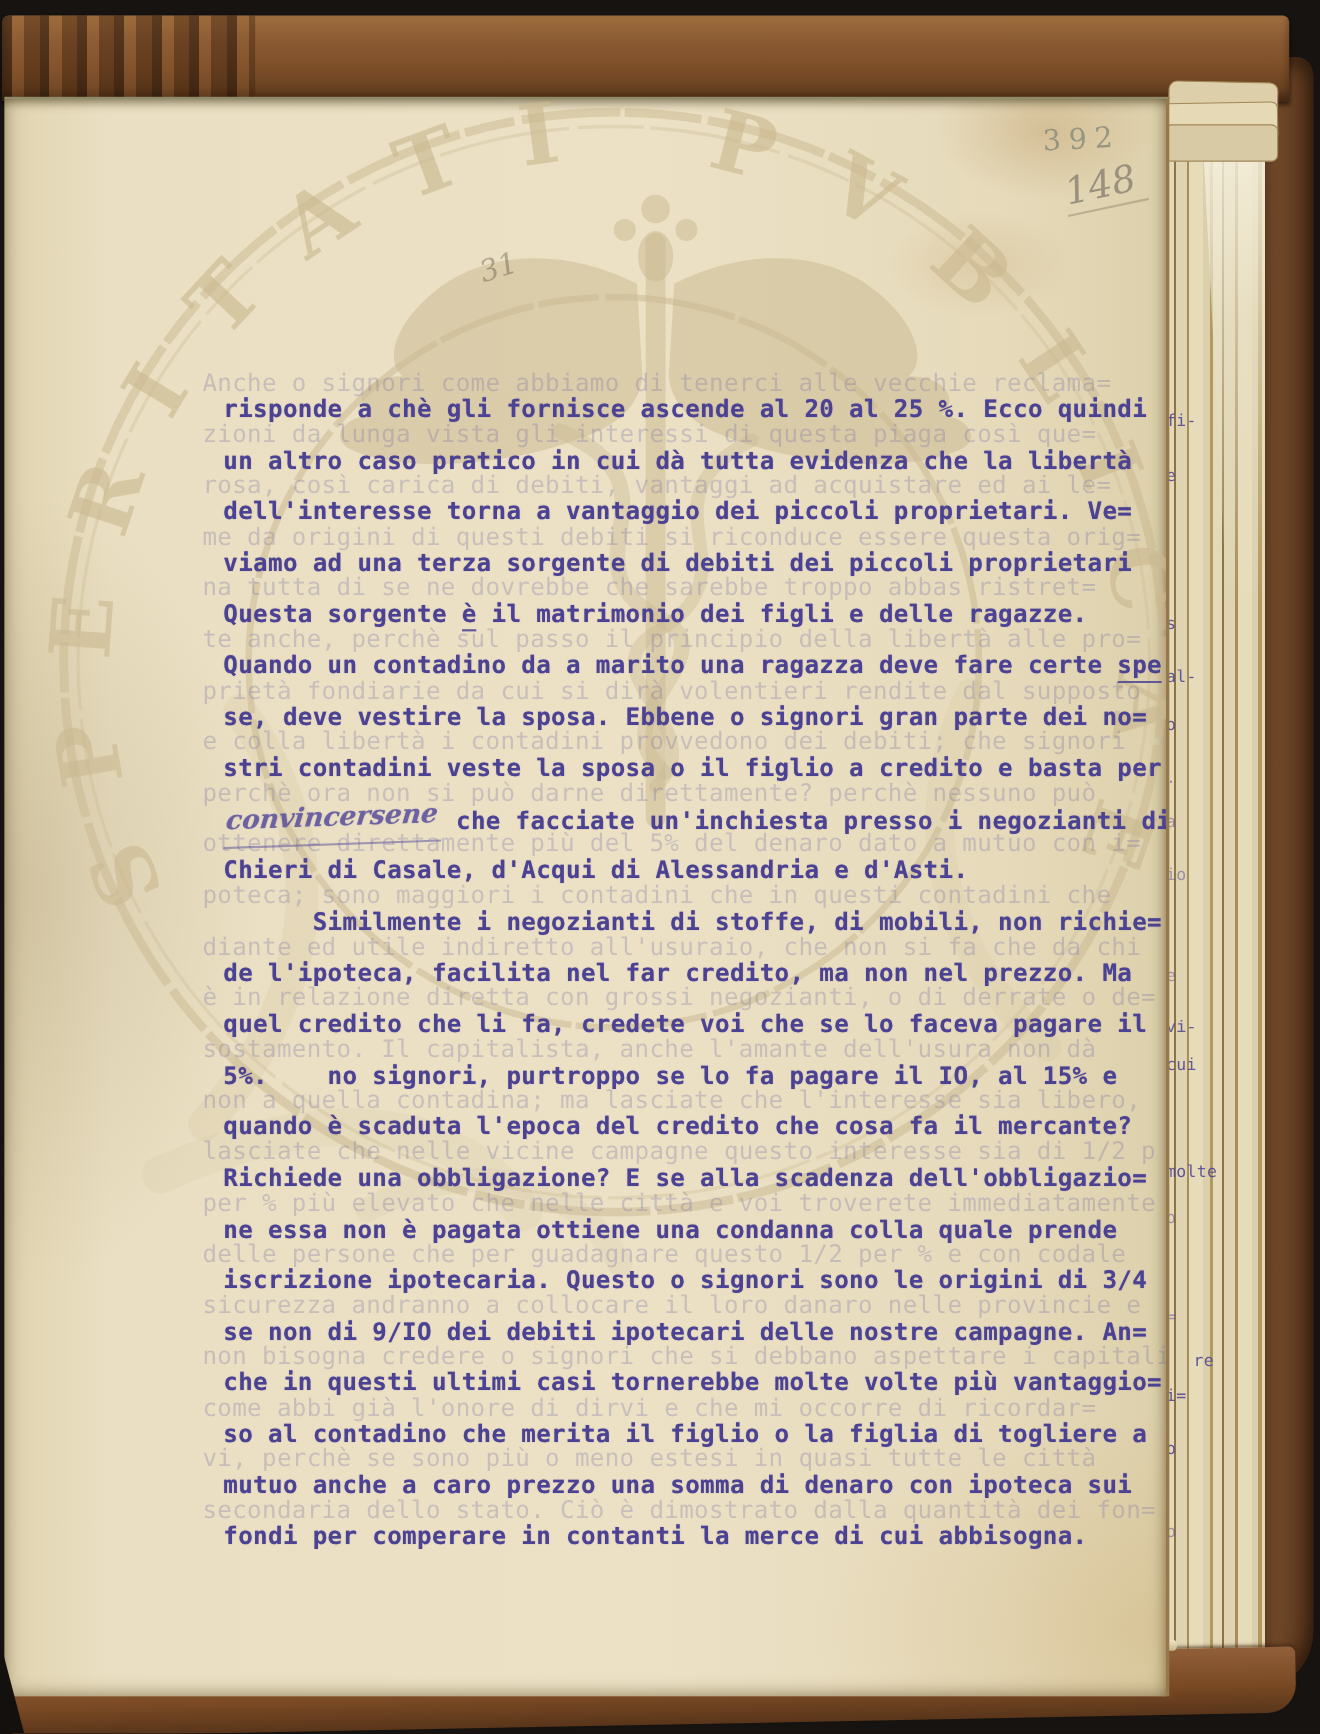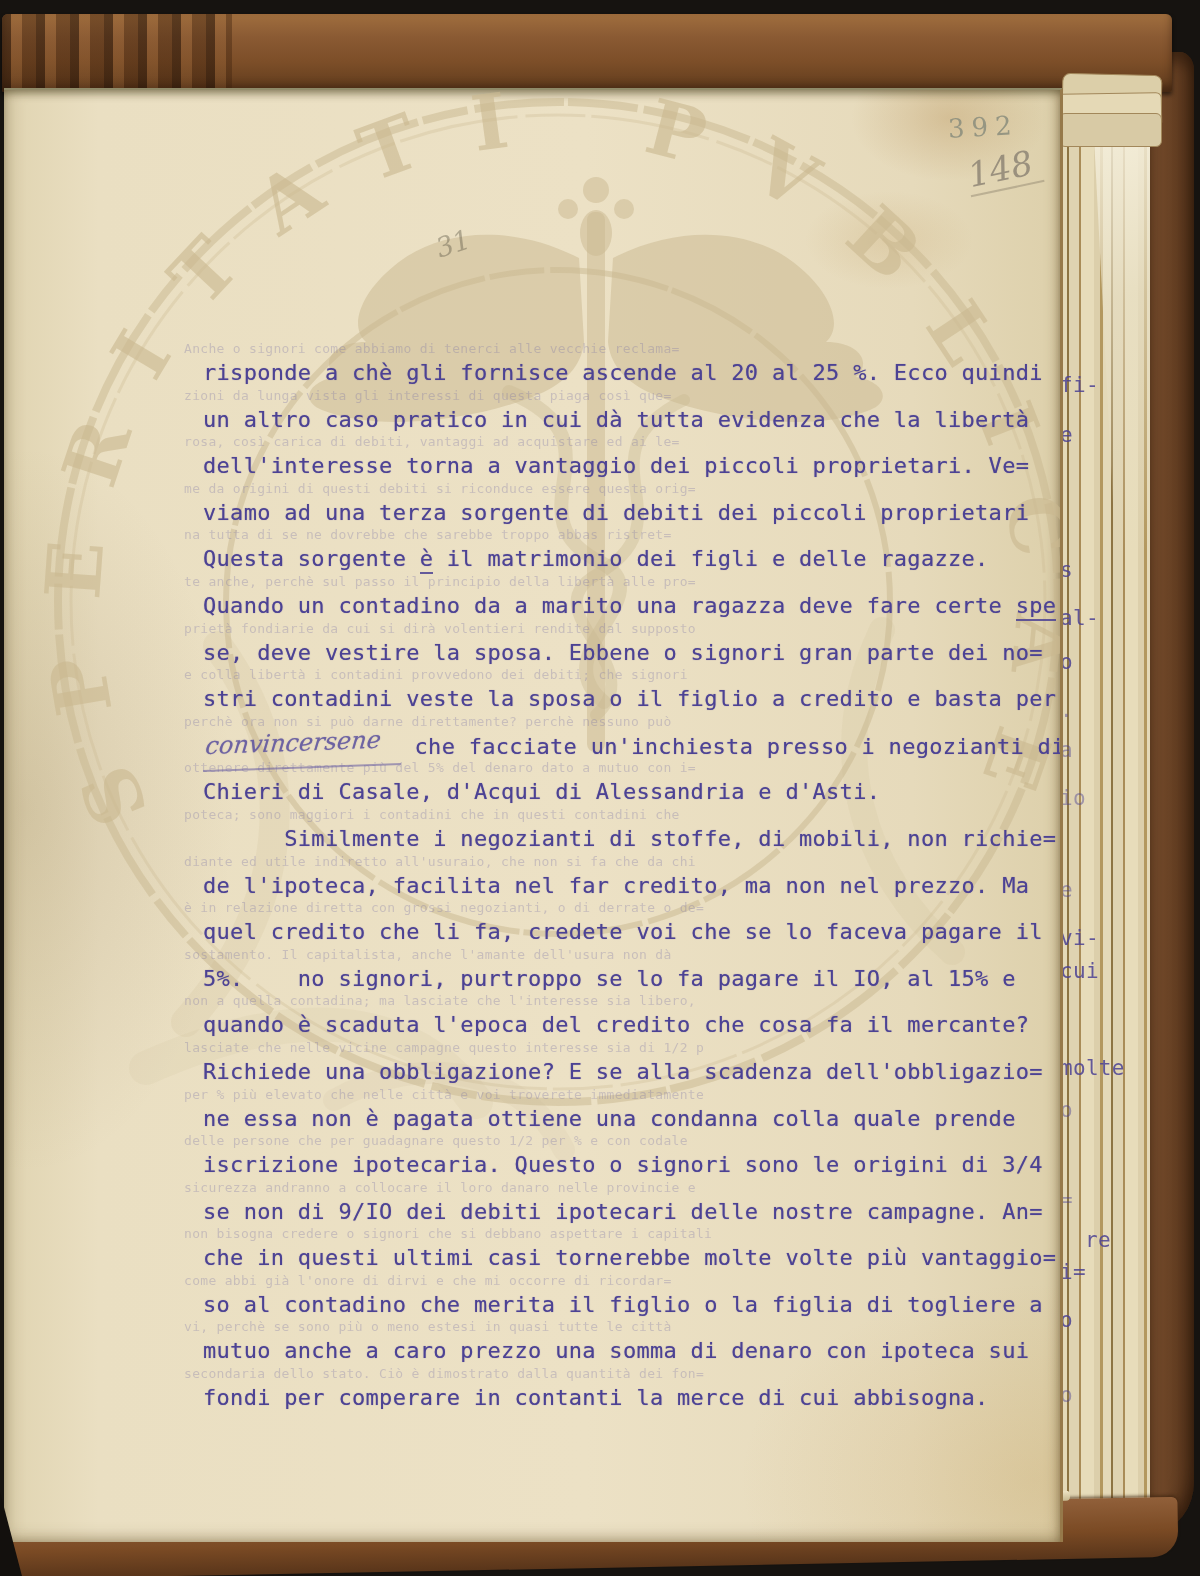--- a/index.html
+++ b/index.html
@@ -78,31 +78,31 @@
   }
 
   .seal{position:absolute;left:0;top:0;}
   .ringtext{
     font-family:"DejaVu Serif", serif;font-size:76px;font-weight:bold;
     fill:#c9b890;fill-opacity:.62;letter-spacing:6px;
   }
 
   .ghost{
     position:absolute;left:180px;top:236px;width:880px;
-    font-size:13px;line-height:46.6px;letter-spacing:.3px;white-space:pre;
+    font-size:22px;line-height:46.6px;letter-spacing:.3px;white-space:pre;
     color:rgba(118,111,165,.55);opacity:.55;filter:blur(.7px);
   }
   .gline{height:46.6px;overflow:hidden;}
 
   .typed{
     position:absolute;left:199px;top:260px;width:872px;
     font-size:22px;line-height:46.6px;letter-spacing:.3px;white-space:pre;
     color:#4c4294;text-shadow:0 0 1px rgba(76,66,148,.55);
   }
-  .tline{height:46.6px;}
+  .tline{height:46.6px;font-weight:bold;}
   .u{border-bottom:2px solid rgba(76,66,148,.85);padding-bottom:1px;}
   .hand{
     display:inline-block;width:198px;
     font-family:"DejaVu Serif", serif;font-style:italic;font-size:24px;
     letter-spacing:0;color:rgba(98,88,160,.8);
     transform:rotate(-2deg) skewX(-8deg);transform-origin:left bottom;
     border-bottom:2px solid rgba(98,88,160,.55);
   }
 
   .stamp392{
@@ -116,21 +116,21 @@
     color:#8a8172;opacity:.8;transform:rotate(-12deg);
     border-bottom:2px solid rgba(130,120,100,.5);padding:0 8px 0 2px;
   }
   .pencil31{
     position:absolute;left:432px;top:138px;
     font-family:"DejaVu Serif", serif;font-style:italic;font-size:27px;
     color:#5f5947;opacity:.42;transform:rotate(-18deg);
   }
 
   .frag{
-    position:absolute;left:10px;font-size:21px;letter-spacing:.3px;
+    position:absolute;left:10px;font-size:15px;letter-spacing:.3px;
     color:#4c4294;opacity:.85;white-space:pre;
   }
   .frag.faint{opacity:.45;}
 </style>
 </head>
 <body>
 
 <div class="scene">
 
   <div class="mat-right"></div>
@@ -140,21 +140,21 @@
     <div id="edge-frags">
         <span class="frag" style="top: 305px;">fi-</span>
         <span class="frag" style="top: 355px;">e</span>
         <span class="frag" style="top: 490px;">s</span>
         <span class="frag" style="top: 538px;">al-</span>
         <span class="frag" style="top: 582px;">o</span>
         <span class="frag faint" style="top: 630px;">.</span>
         <span class="frag faint" style="top: 670px;">a</span>
         <span class="frag faint" style="top: 718px;">io</span>
         <span class="frag faint" style="top: 810px;">e</span>
-        <span class="frag" style="top: 858px;">vi-</span>
+        <span class="frag" style="top: 858px; font-family: Liberation Mono, monospace;">vi-</span>
         <span class="frag" style="top: 891px;">cui</span>
         <span class="frag" style="top: 988px;">molte</span>
         <span class="frag faint" style="top: 1030px;">o</span>
         <span class="frag faint" style="top: 1120px;">=</span>
         <span class="frag" style="top: 1160px; margin-left: 25px;">re</span>
         <span class="frag" style="top: 1192px;">i=</span>
         <span class="frag" style="top: 1240px;">o</span>
         <span class="frag faint" style="top: 1315px;">o</span>
       </div>
   </div>

